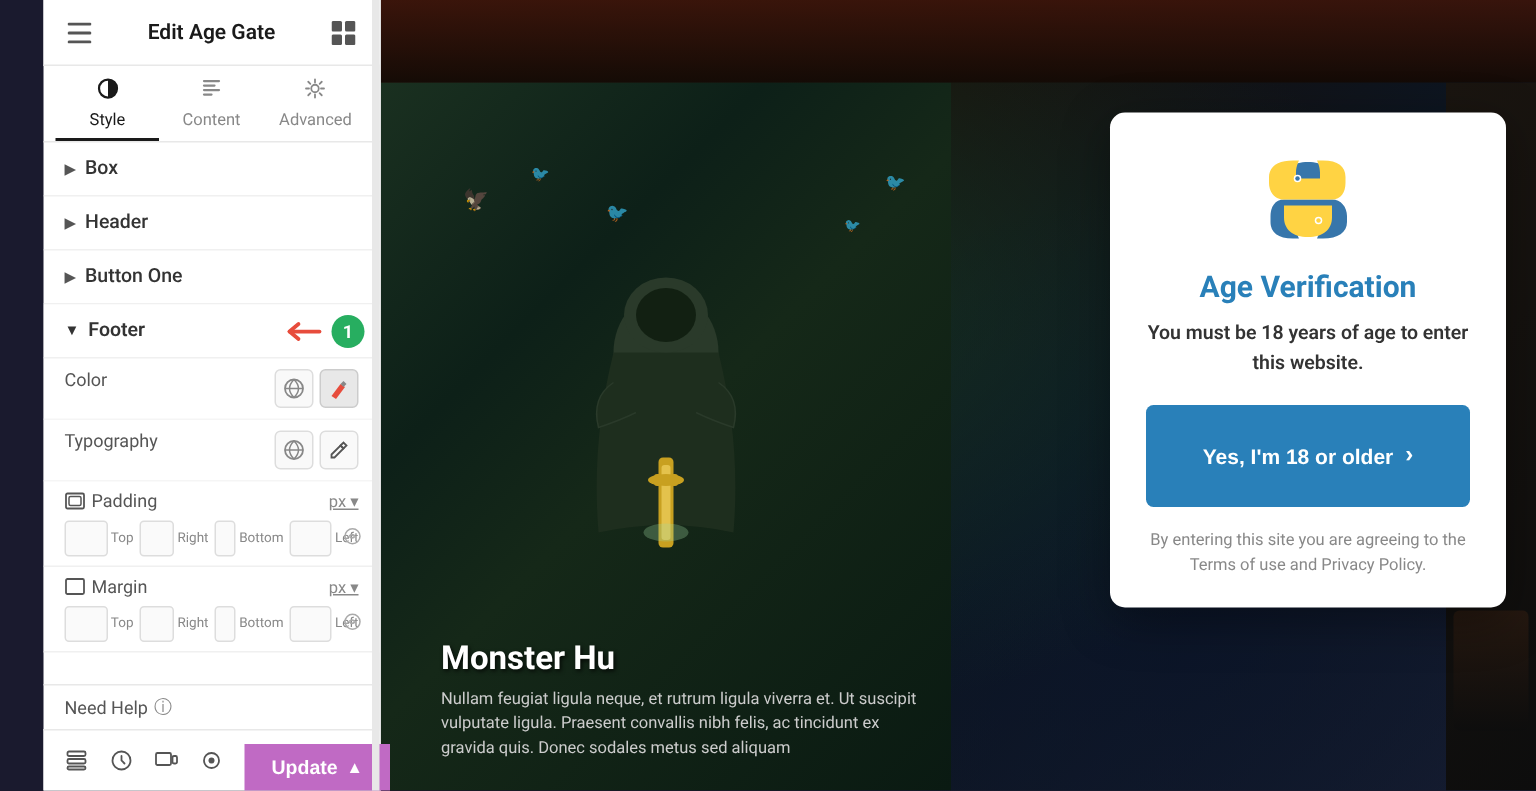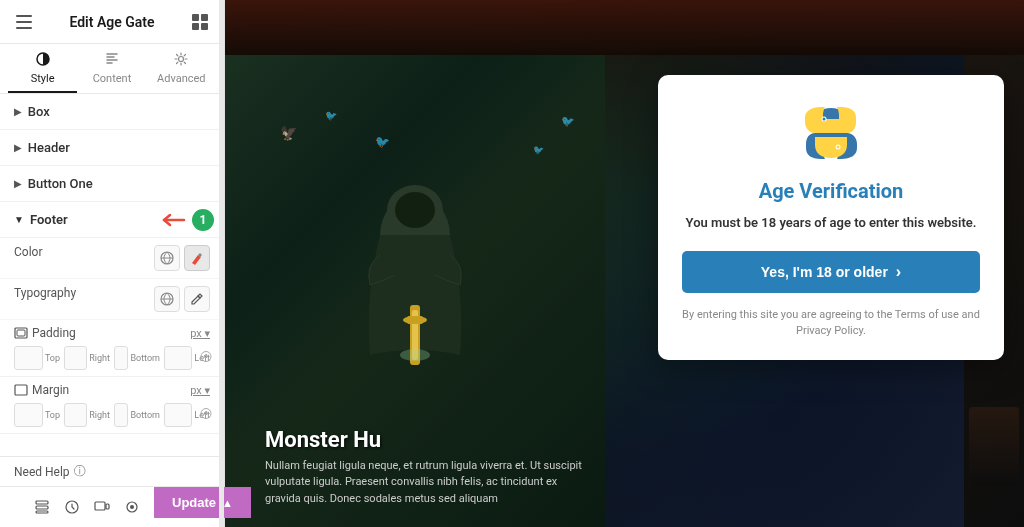--- a/index.html
+++ b/index.html
@@ -9,20 +9,21 @@
     .sidebar {
       width: 225px;
       min-width: 225px;
       background: #fff;
       display: flex;
       flex-direction: column;
       height: 527px;
       border-right: 1px solid #e0e0e0;
       position: relative;
       z-index: 10;
+      margin-left: 29px;
     }
 
     .sidebar-header {
       display: flex;
       align-items: center;
       justify-content: space-between;
       padding: 10px 14px;
       background: #fff;
       border-bottom: 1px solid #e8e8e8;
       height: 44px;
@@ -244,24 +245,23 @@
       position: absolute;
       right: -2px;
       top: 50%;
       transform: translateY(-50%);
       font-size: 12px;
       color: #999;
     }
 
     .action-bar {
       display: flex;
-      align-items: flex-start;
+      align-items: flex-end;
       border-top: 1px solid #e8e8e8;
       background: #fff;
-      padding-left: 20px;
     }
 
     .action-icons {
       display: flex;
       gap: 6px;
       padding: 8px 10px;
     }
 
     .action-icon {
       width: 24px;
@@ -360,21 +360,21 @@
       color: #ccc;
       line-height: 1.5;
       margin-top: 6px;
     }
 
     
     .age-gate-modal {
       position: absolute;
       top: 75px;
       right: 20px;
-      width: 346px;
+      width: 264px;
       background: #fff;
       border-radius: 10px;
       padding: 28px 24px 20px;
       display: flex;
       flex-direction: column;
       align-items: center;
       box-shadow: 0 8px 32px rgba(0,0,0,0.35);
       z-index: 5;
     }
 
@@ -399,21 +399,21 @@
       font-weight: 600;
       line-height: 1.5;
       margin-bottom: 18px;
     }
 
     .age-gate-btn {
       background: #2980b9;
       color: #fff;
       border: none;
       border-radius: 5px;
-      padding: 12px 24px;
+      padding: 25px 24px;
       font-size: 14px;
       font-weight: 600;
       cursor: pointer;
       width: 100%;
       display: flex;
       align-items: center;
       justify-content: center;
       gap: 8px;
       margin-bottom: 14px;
     }

